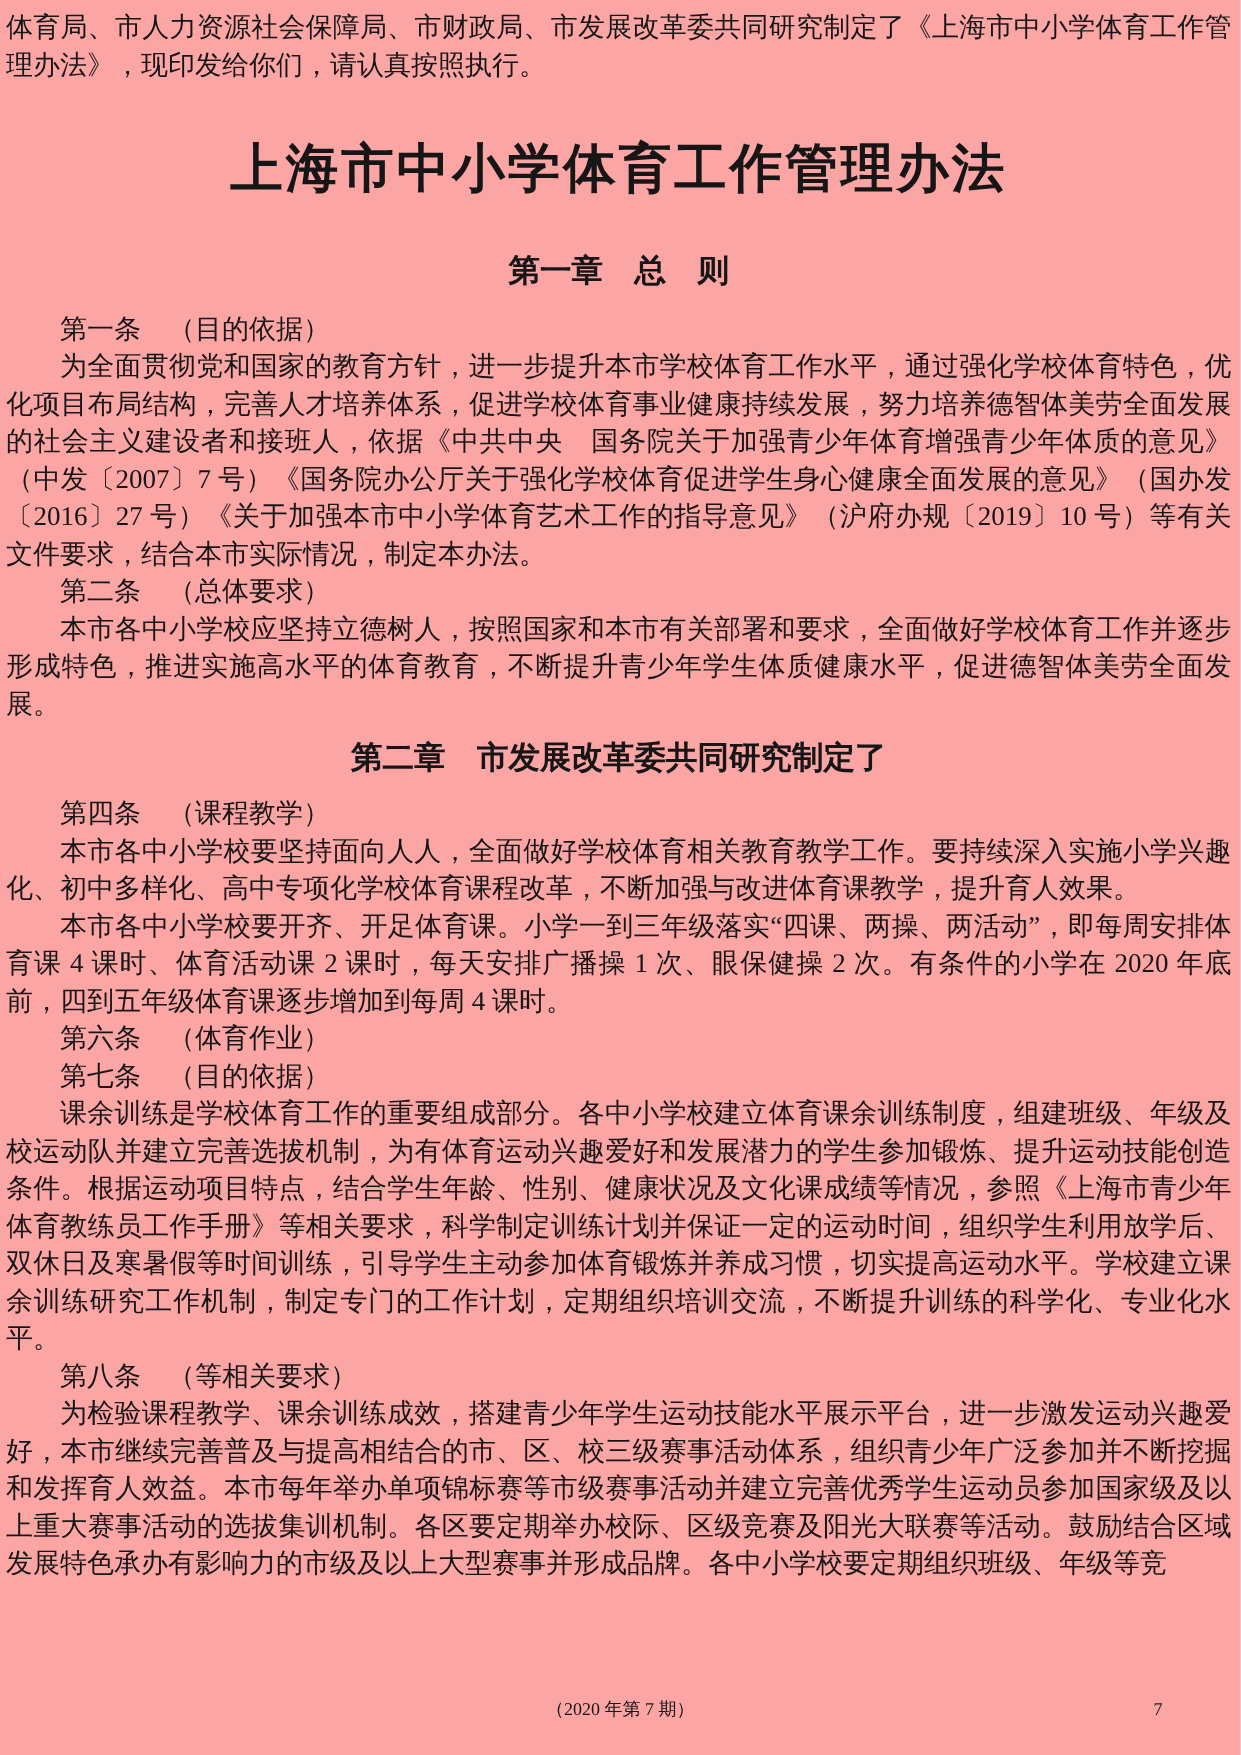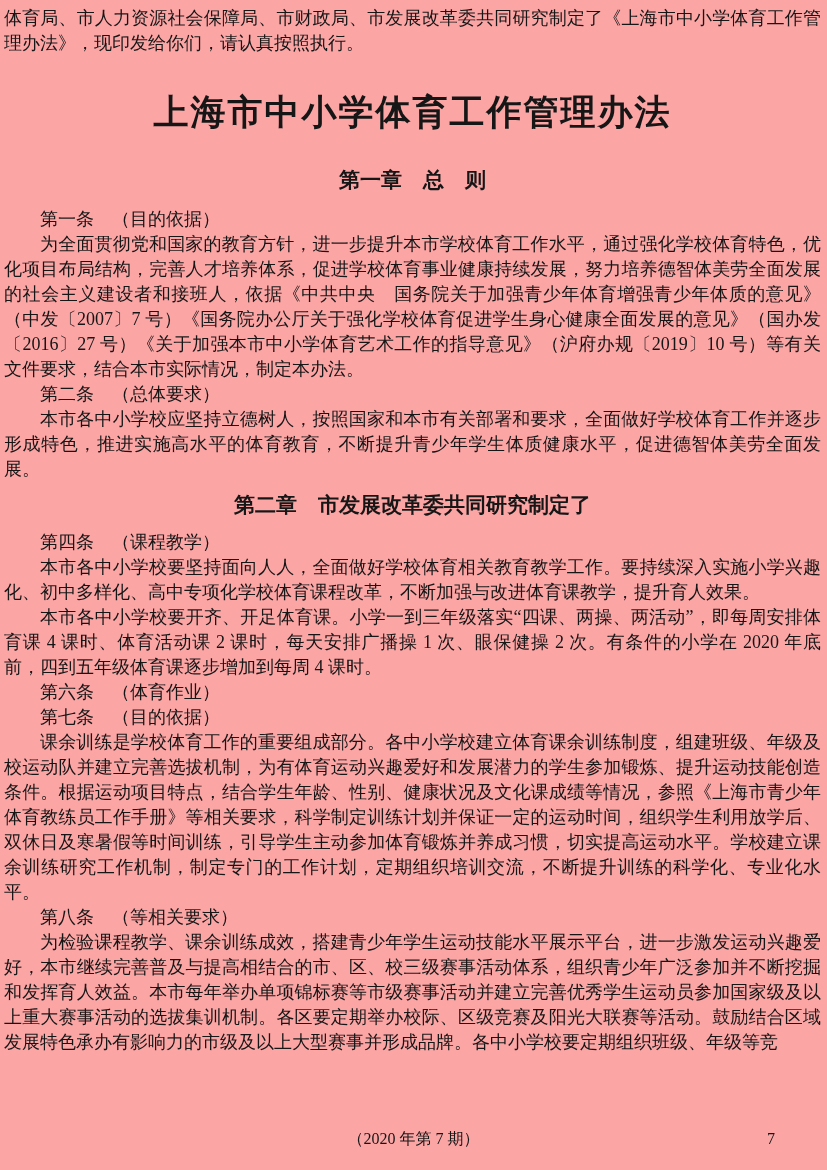--- a/index.html
+++ b/index.html
@@ -45,21 +45,21 @@
   .chapter-2-heading { margin-top: 10px; margin-bottom: 12px; }
   .article-heading { text-indent: 2em; }
   .article-label { font-weight: normal; }
   .article-subtitle { margin-left: 1em; }
   .page-footer {
     position: absolute;
     left: 0;
     right: 0;
     bottom: 20px;
     text-align: center;
-    font-size: 16px;
+    font-size: 12px;
     line-height: 22px;
   }
   .page-number {
     position: absolute;
     right: 52px;
     top: 0;
   }
 </style>
 </head>
 <body>

